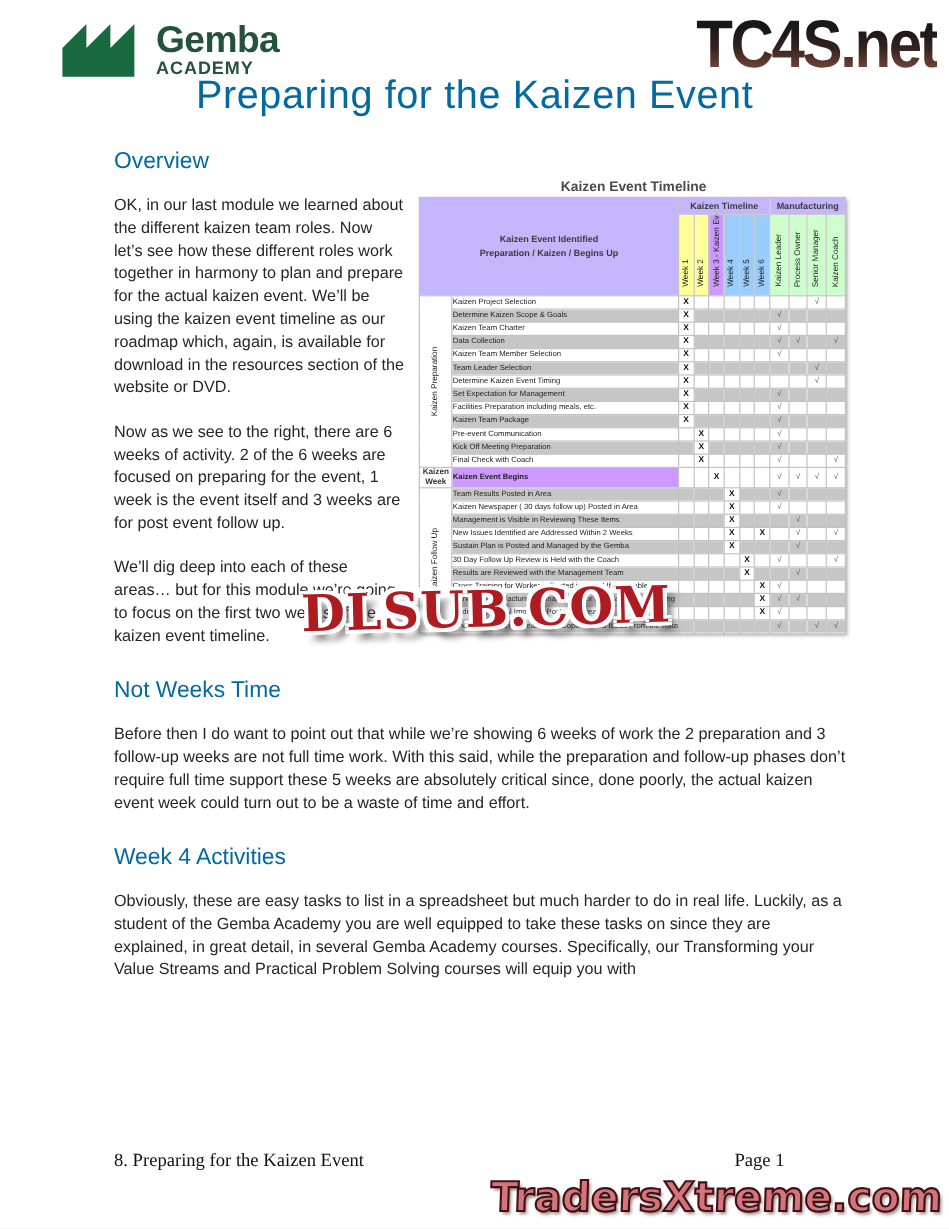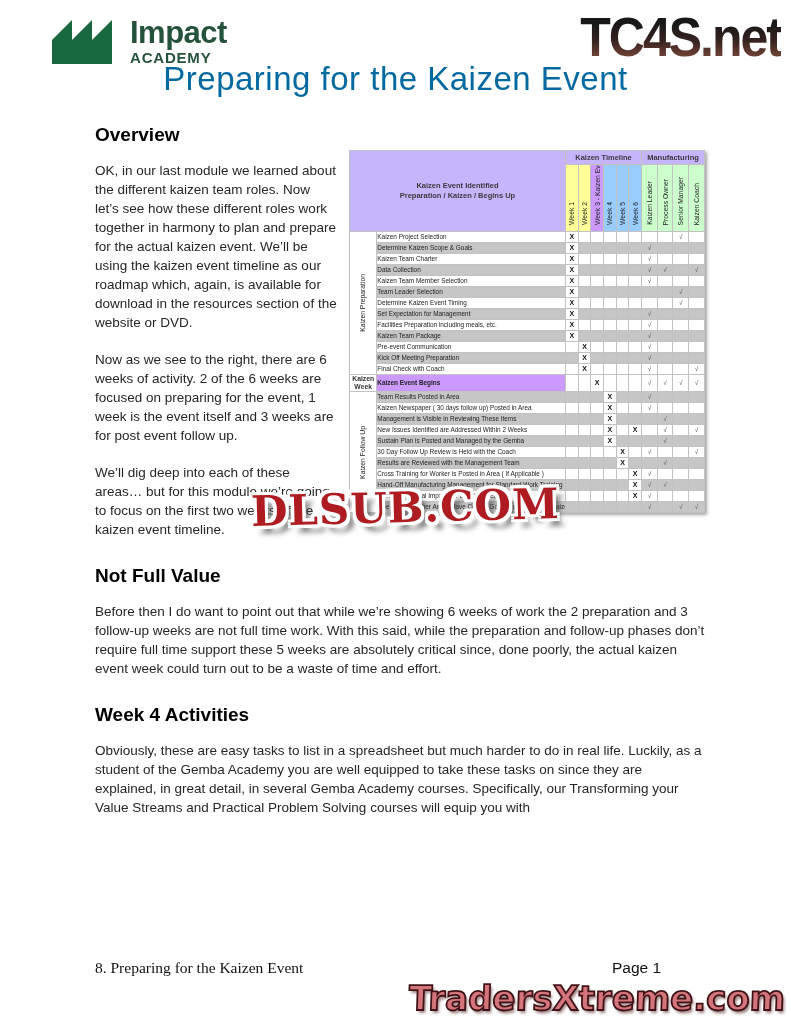--- a/index.html
+++ b/index.html
@@ -21,21 +21,21 @@
     background:linear-gradient(180deg,#181818 30%,#33221f 55%,#9c5a47 100%);
     -webkit-background-clip:text; background-clip:text; color:transparent;
     transform:scaleY(1.12); transform-origin:right top;
   }
   
   h1.doc-title {
     margin:60px 0 26px 0; text-align:center;
     font-size:33px; font-weight:400; letter-spacing:0.5px; color:#0369a1;
   }
   .content { margin:0 84px 0 95px; }
-  h2.sec { font-size:19px; font-weight:700; color:#000000; margin:26px 0 15px 0; }
+  h2.sec { font-size:19px; font-weight:400; color:#0369a1; margin:26px 0 15px 0; }
   h2.sec:first-of-type { margin-top:0; }
   .content p { font-size:13.5px; line-height:19px; margin:0 0 18px 0; color:#262626; }
   
   figure.timeline {
     float:right; width:358px; margin:26px 0 10px 12px; padding:0;
   }
   .fig-title { text-align:center; font-size:11.5px; font-weight:700; color:#4a4a4a; margin-bottom:2px; }
   table.tl { border-collapse:collapse; width:356px; table-layout:fixed;
              border:1px solid #666; box-shadow:2px 2px 3px rgba(0,0,0,0.35); background:#fff;}
   table.tl th, table.tl td { border:1px solid #c2c2c2; padding:0; overflow:hidden; }
@@ -63,53 +63,54 @@
   .wm-center {
     position:absolute; left:251px; top:483px; z-index:30;
     font-family:"DejaVu Serif", serif; font-weight:900; font-size:42px; letter-spacing:1px;
     color:#ae1c21; transform:rotate(-1.5deg);
     text-shadow:
       -3px -3px 0 #fff, 3px -3px 0 #fff, -3px 3px 0 #fff, 3px 3px 0 #fff,
       -3px 0 0 #fff, 3px 0 0 #fff, 0 -3px 0 #fff, 0 3px 0 #fff,
       7px 8px 5px rgba(70,70,70,0.65);
   }
   .footer-left { position:absolute; left:95px; top:959px; font-family:"Liberation Serif", serif; font-size:15.5px; color:#111; }
-  .footer-right { position:absolute; left:612px; top:959px; font-family:Liberation Sans, sans-serif; font-size:15.5px; color:#111; }
+  .footer-right { position:absolute; left:612px; top:959px; font-family:Liberation Serif, serif; font-size:15.5px; color:#111; }
   .wm-bottom {
     position:absolute; right:6px; top:978px; z-index:30;
     font-family:"DejaVu Sans", sans-serif; font-weight:900; font-size:34px; letter-spacing:0px;
     color:#d4747b; -webkit-text-stroke:1.8px #3f1216;
     text-shadow:2px 3px 3px rgba(80,30,30,0.55);
     transform:skewX(-2deg);
   }
 </style>
 </head>
 <body>
 
 <div class="page">
 
   <div class="logo">
     <span>
       <svg width="74" height="58" viewBox="0 0 74 58">
         <path d="M4 56 L4 32 L24 12 L24 32 L44 12 L44 32 L64 12 L64 56 Z" fill="#186840"></path>
       </svg>
     </span>
     <span class="logo-text">
-      <span class="logo-name">Impact</span>
+      <span class="logo-name">Gemba</span>
       <span class="logo-sub">ACADEMY</span>
     </span>
   </div>
 
   <div class="wm-top">TC4S.net</div>
 
   <h1 class="doc-title">Preparing for the Kaizen Event</h1>
 
   <div class="content">
 
     <figure class="timeline">
+      <div class="fig-title">Kaizen Event Timeline</div>
       <table class="tl" id="timeline-table">
           <colgroup>
             <col style="width: 27px;">
             <col style="width: 186px;">
             <col style="width: 12.5px;">
             <col style="width: 12.5px;">
             <col style="width: 12.5px;">
             <col style="width: 12.5px;">
             <col style="width: 12.5px;">
             <col style="width: 12.5px;">
@@ -474,21 +475,21 @@
             </tr>
           </tbody>
         </table>
     </figure>
 
     <h2 class="sec">Overview</h2>
     <p>OK, in our last module we learned about the different kaizen team roles.  Now let’s see how these different roles work together in harmony to plan and prepare for the actual kaizen event.  We’ll be using the kaizen event timeline as our roadmap which, again, is available for download in the resources section of the website or DVD.</p>
     <p>Now as we see to the right, there are 6 weeks of activity.  2 of the 6 weeks are focused on preparing for the event, 1 week is the event itself and 3 weeks are for post event follow up.</p>
     <p>We’ll dig deep into each of these areas… but for this module we’re going to focus on the first two weeks of the kaizen event timeline.</p>
 
-    <h2 class="sec">Not Full Value</h2>
+    <h2 class="sec">Not Weeks Time</h2>
     <p>Before then I do want to point out that while we’re showing 6 weeks of work the 2 preparation and 3 follow-up weeks are not full time work.  With this said, while the preparation and follow-up phases don’t require full time support these 5 weeks are absolutely critical since, done poorly, the actual kaizen event week could turn out to be a waste of time and effort.</p>
 
     <h2 class="sec">Week 4 Activities</h2>
     <p>Obviously, these are easy tasks to list in a spreadsheet but much harder to do in real life.  Luckily, as a student of the Gemba Academy you are well equipped to take these tasks on since they are explained, in great detail, in several Gemba Academy courses.  Specifically, our Transforming your Value Streams and Practical Problem Solving courses will equip you with</p>
 
   </div>
 
   <div class="wm-center">DLSUB.COM</div>
 
   <div class="footer-left">8. Preparing for the Kaizen Event</div>

